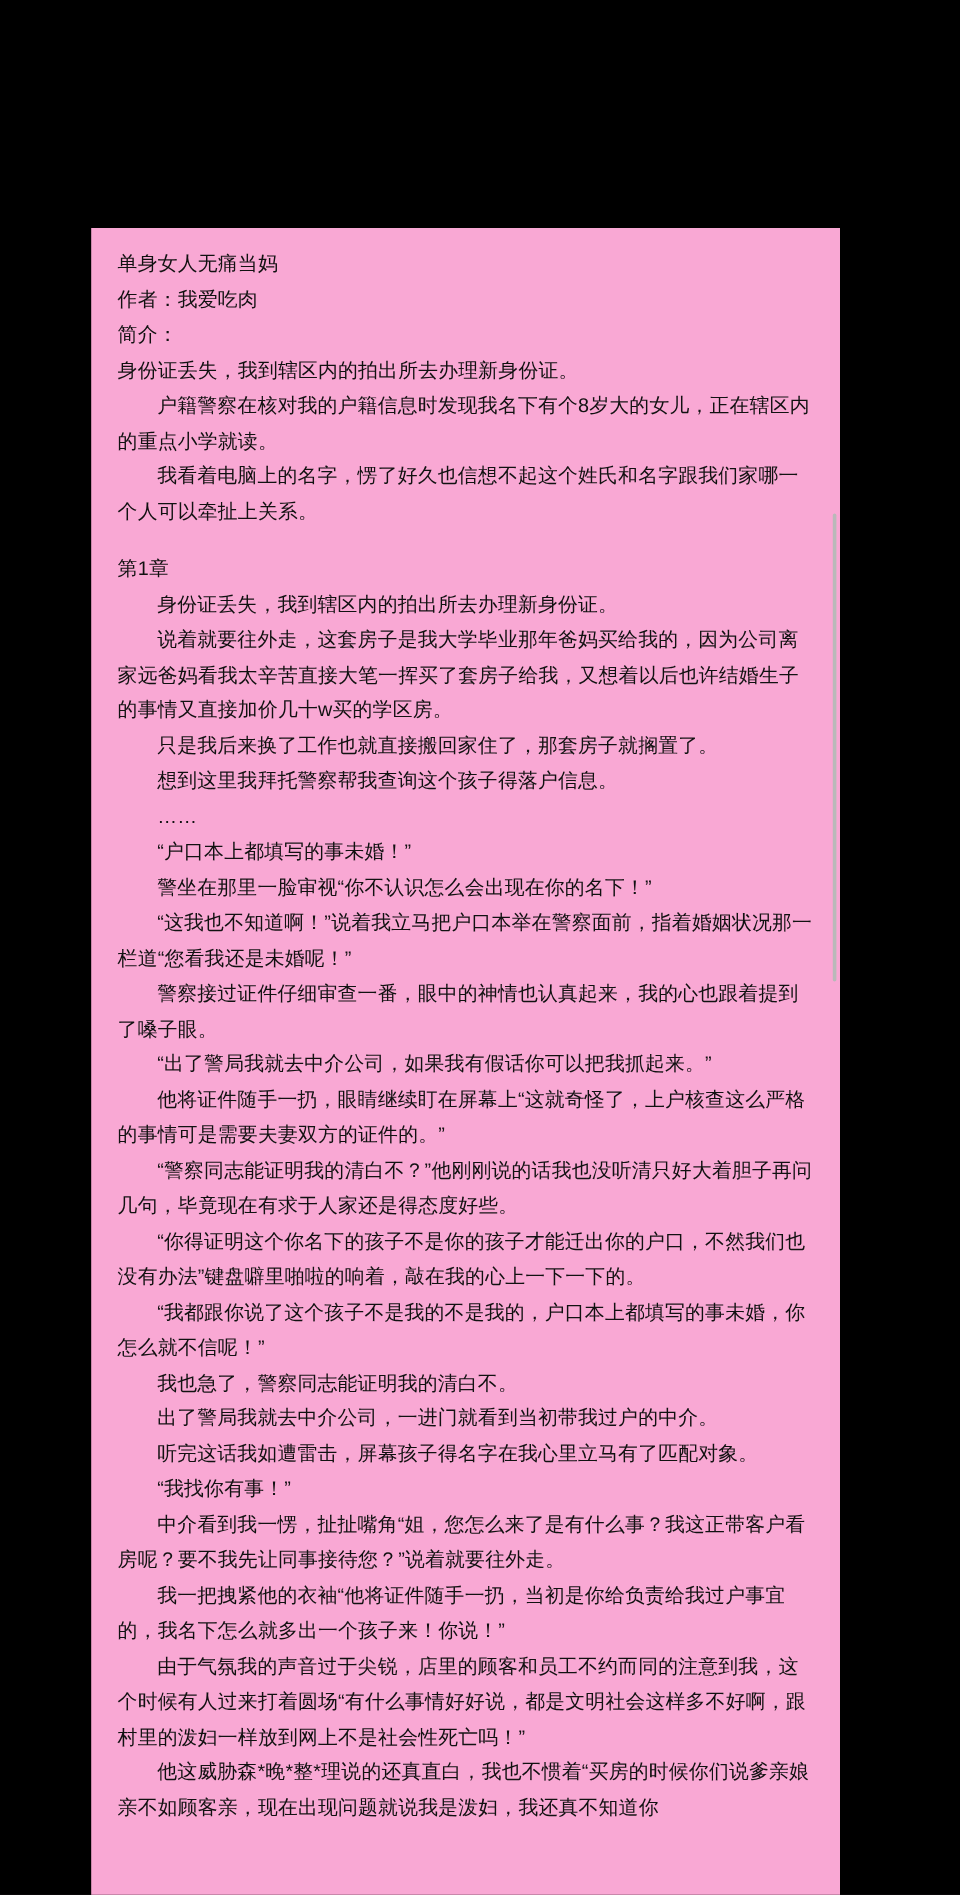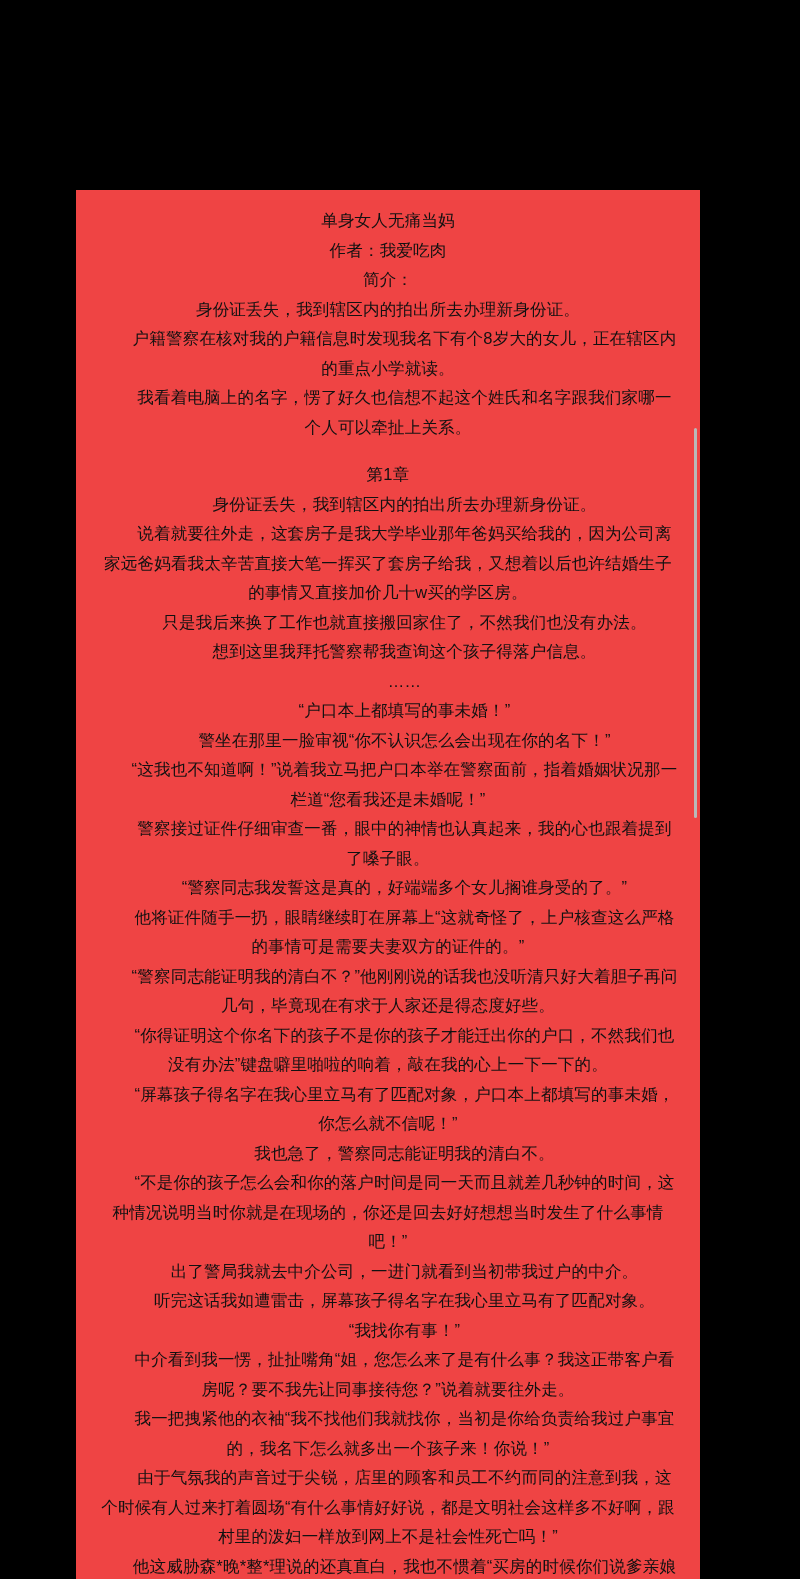--- a/index.html
+++ b/index.html
@@ -12,23 +12,22 @@
     height: 1579px;
     font-family: "Liberation Sans", "DejaVu Sans", sans-serif;
     overflow: hidden;
   }
   .page {
     position: absolute;
     left: 76px;
     top: 190px;
     width: 624px;
     height: 1389px;
-    background: #ef4444;
+    background: #f9a8d4;
     overflow: hidden;
-    text-align: center;
   }
   .content {
     position: relative;
     padding: 16px 22px 0 22px;
     box-sizing: border-box;
     width: 100%;
   }
   .line {
     font-size: 16.5px;
     line-height: 29.5px;
@@ -73,38 +72,37 @@
     <div class="line">身份证丢失，我到辖区内的拍出所去办理新身份证。</div>
     <div class="line indent">户籍警察在核对我的户籍信息时发现我名下有个8岁大的女儿，正在辖区内的重点小学就读。</div>
     <div class="line indent">我看着电脑上的名字，愣了好久也信想不起这个姓氏和名字跟我们家哪一个人可以牵扯上关系。</div>
 
     <div class="gap"></div>
 
     <div class="line">第1章</div>
 
     <div class="line indent">身份证丢失，我到辖区内的拍出所去办理新身份证。</div>
     <div class="line indent">说着就要往外走，这套房子是我大学毕业那年爸妈买给我的，因为公司离家远爸妈看我太辛苦直接大笔一挥买了套房子给我，又想着以后也许结婚生子的事情又直接加价几十w买的学区房。</div>
-    <div class="line indent">只是我后来换了工作也就直接搬回家住了，不然我们也没有办法。</div>
+    <div class="line indent">只是我后来换了工作也就直接搬回家住了，那套房子就搁置了。</div>
     <div class="line indent">想到这里我拜托警察帮我查询这个孩子得落户信息。</div>
     <div class="line indent">……</div>
     <div class="line indent">“户口本上都填写的事未婚！”</div>
     <div class="line indent">警坐在那里一脸审视“你不认识怎么会出现在你的名下！”</div>
     <div class="line indent">“这我也不知道啊！”说着我立马把户口本举在警察面前，指着婚姻状况那一栏道“您看我还是未婚呢！”</div>
     <div class="line indent">警察接过证件仔细审查一番，眼中的神情也认真起来，我的心也跟着提到了嗓子眼。</div>
-    <div class="line indent">“警察同志我发誓这是真的，好端端多个女儿搁谁身受的了。”</div>
+    <div class="line indent">“出了警局我就去中介公司，如果我有假话你可以把我抓起来。”</div>
     <div class="line indent">他将证件随手一扔，眼睛继续盯在屏幕上“这就奇怪了，上户核查这么严格的事情可是需要夫妻双方的证件的。”</div>
     <div class="line indent">“警察同志能证明我的清白不？”他刚刚说的话我也没听清只好大着胆子再问几句，毕竟现在有求于人家还是得态度好些。</div>
     <div class="line indent">“你得证明这个你名下的孩子不是你的孩子才能迁出你的户口，不然我们也没有办法”键盘噼里啪啦的响着，敲在我的心上一下一下的。</div>
-    <div class="line indent">“屏幕孩子得名字在我心里立马有了匹配对象，户口本上都填写的事未婚，你怎么就不信呢！”</div>
+    <div class="line indent">“我都跟你说了这个孩子不是我的不是我的，户口本上都填写的事未婚，你怎么就不信呢！”</div>
     <div class="line indent">我也急了，警察同志能证明我的清白不。</div>
-    <div class="line indent">“不是你的孩子怎么会和你的落户时间是同一天而且就差几秒钟的时间，这种情况说明当时你就是在现场的，你还是回去好好想想当时发生了什么事情吧！”</div>
     <div class="line indent">出了警局我就去中介公司，一进门就看到当初带我过户的中介。</div>
     <div class="line indent">听完这话我如遭雷击，屏幕孩子得名字在我心里立马有了匹配对象。</div>
     <div class="line indent">“我找你有事！”</div>
     <div class="line indent">中介看到我一愣，扯扯嘴角“姐，您怎么来了是有什么事？我这正带客户看房呢？要不我先让同事接待您？”说着就要往外走。</div>
-    <div class="line indent">我一把拽紧他的衣袖“我不找他们我就找你，当初是你给负责给我过户事宜的，我名下怎么就多出一个孩子来！你说！”</div>
+    <div class="line indent">我一把拽紧他的衣袖“他将证件随手一扔，当初是你给负责给我过户事宜的，我名下怎么就多出一个孩子来！你说！”</div>
     <div class="line indent">由于气氛我的声音过于尖锐，店里的顾客和员工不约而同的注意到我，这个时候有人过来打着圆场“有什么事情好好说，都是文明社会这样多不好啊，跟村里的泼妇一样放到网上不是社会性死亡吗！”</div>
     <div class="line indent">他这威胁森*晚*整*理说的还真直白，我也不惯着“买房的时候你们说爹亲娘亲不如顾客亲，现在出现问题就说我是泼妇，我还真不知道你</div>
   </div>
 
   <div class="scrollbar-track"></div>
   <div class="scrollbar-thumb"></div>
 </div>
 
 </body></html>

